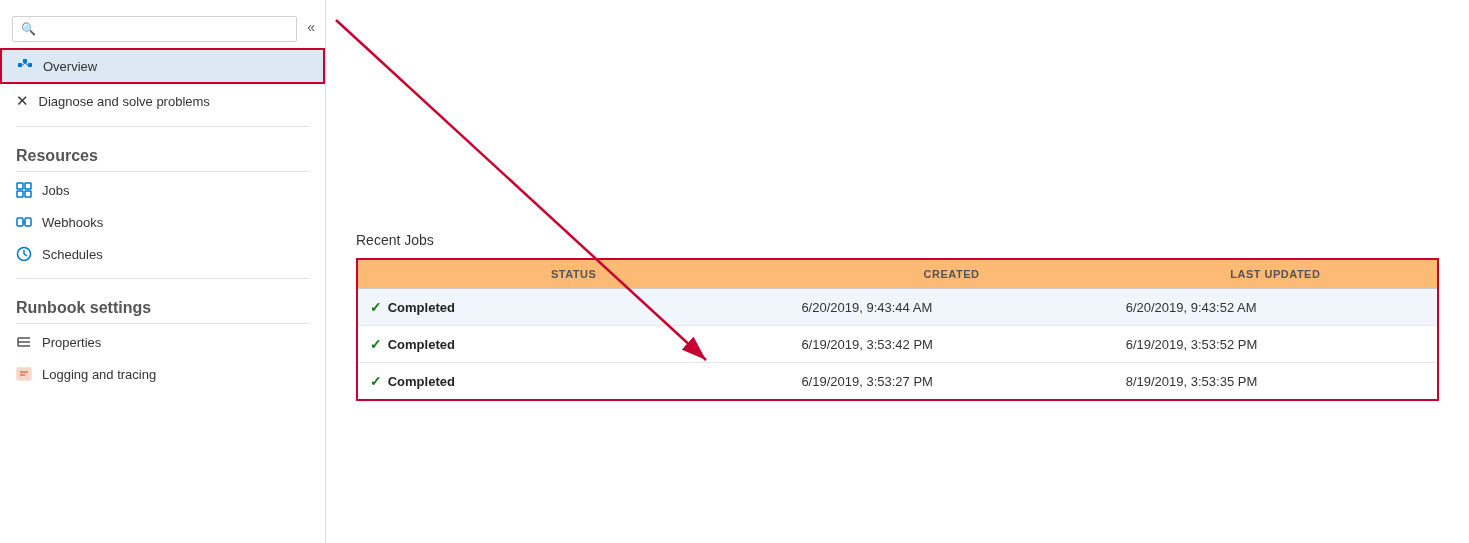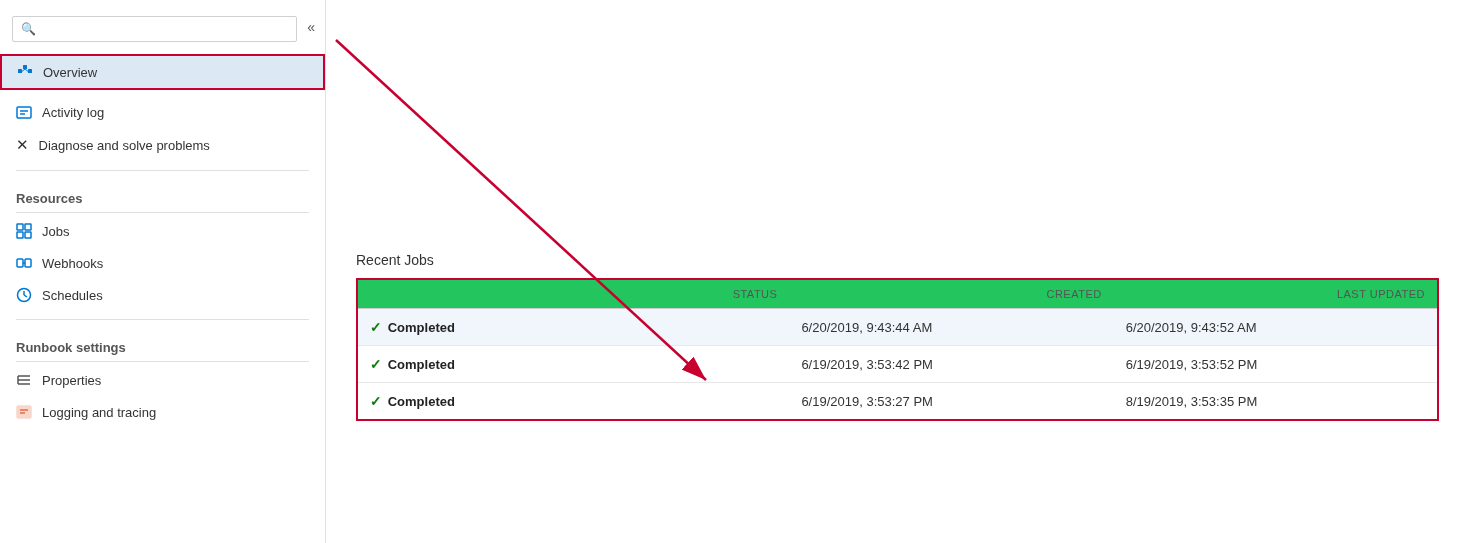--- a/index.html
+++ b/index.html
@@ -71,40 +71,39 @@
     }
 
     .nav-item .nav-icon {
       margin-right: 10px;
       font-size: 15px;
       display: flex;
       align-items: center;
     }
 
     .nav-section-label {
-      font-size: 13px;
+      font-size: 16px;
       font-weight: 600;
       color: #555;
       padding: 12px 16px 4px 16px;
     }
 
     .nav-divider {
       border: none;
       border-top: 1px solid #e0e0e0;
       margin: 2px 16px;
     }
 
     
     .main-content {
       flex: 1;
       background: #fff;
       padding: 32px 30px;
       overflow-y: auto;
       position: relative;
-      margin-top: 20px;
     }
 
     
     .arrow-svg {
       position: absolute;
       top: 0;
       left: 0;
       pointer-events: none;
     }
 
@@ -124,26 +123,26 @@
       width: 100%;
       border-collapse: collapse;
       border: 2px solid #c8002f;
     }
 
     .jobs-table thead tr {
       border-bottom: 1px solid #ccc;
     }
 
     .jobs-table th {
-      text-align: right;
+      text-align: center;
       padding: 8px 12px;
       font-size: 11px;
-      font-weight: 400;
+      font-weight: 700;
       color: #555;
-      background: #22c55e;
+      background: #fdba74;
       text-transform: uppercase;
       letter-spacing: 0.5px;
     }
 
     .jobs-table td {
       padding: 10px 12px;
       font-size: 13px;
       color: #333;
       border-bottom: 1px solid #e8e8e8;
       background: #fff;
@@ -198,43 +197,33 @@
 <div class="sidebar">
   <div class="sidebar-top-row">
     <div class="search-bar" style="flex:1; margin-right:0;">
       <span class="search-icon-wrap">🔍</span>
     </div>
     <button style="background:none;border:none;cursor:pointer;padding:6px 10px;font-size:14px;color:#555;">«</button>
   </div>
 
   <div class="sidebar-nav">
 
-    <div class="nav-item active" style="border:2px solid #ef4444; background:#dce9f5; margin: 6px 0; padding-left: 15px;">
+    <div class="nav-item active" style="border:2px solid #ef4444; background:#dce9f5; margin: 0 0; padding-left: 15px;">
       <span class="nav-icon icon-overview">
         <svg width="16" height="16" viewBox="0 0 16 16" fill="none" xmlns="http://www.w3.org/2000/svg">
           <rect x="1" y="5" width="4" height="4" rx="0.5" fill="#0078d4"></rect>
           <rect x="6" y="1" width="4" height="4" rx="0.5" fill="#0078d4"></rect>
           <rect x="11" y="5" width="4" height="4" rx="0.5" fill="#0078d4"></rect>
           <line x1="3" y1="9" x2="8" y2="5" stroke="#0078d4" stroke-width="1"></line>
           <line x1="8" y1="5" x2="13" y2="9" stroke="#0078d4" stroke-width="1"></line>
         </svg>
       </span>
       <span>Overview</span>
     </div>
 
-    <div class="nav-item">
-      <span class="nav-icon icon-activity">
-        <svg width="16" height="16" viewBox="0 0 16 16" fill="#0078d4" xmlns="http://www.w3.org/2000/svg">
-          <rect x="1" y="3" width="14" height="11" rx="1" fill="none" stroke="#0078d4" stroke-width="1.5"></rect>
-          <line x1="4" y1="7" x2="12" y2="7" stroke="#0078d4" stroke-width="1.5"></line>
-          <line x1="4" y1="10" x2="9" y2="10" stroke="#0078d4" stroke-width="1.5"></line>
-        </svg>
-      </span>
-      <span>Activity log</span>
-    </div>
 
 
     <div class="nav-item">
       <span class="nav-icon icon-diagnose">✕</span>
       <span>Diagnose and solve problems</span>
     </div>
 
     <hr class="nav-divider" style="margin: 8px 16px;">
 
     <div class="nav-section-label">Resources</div>

